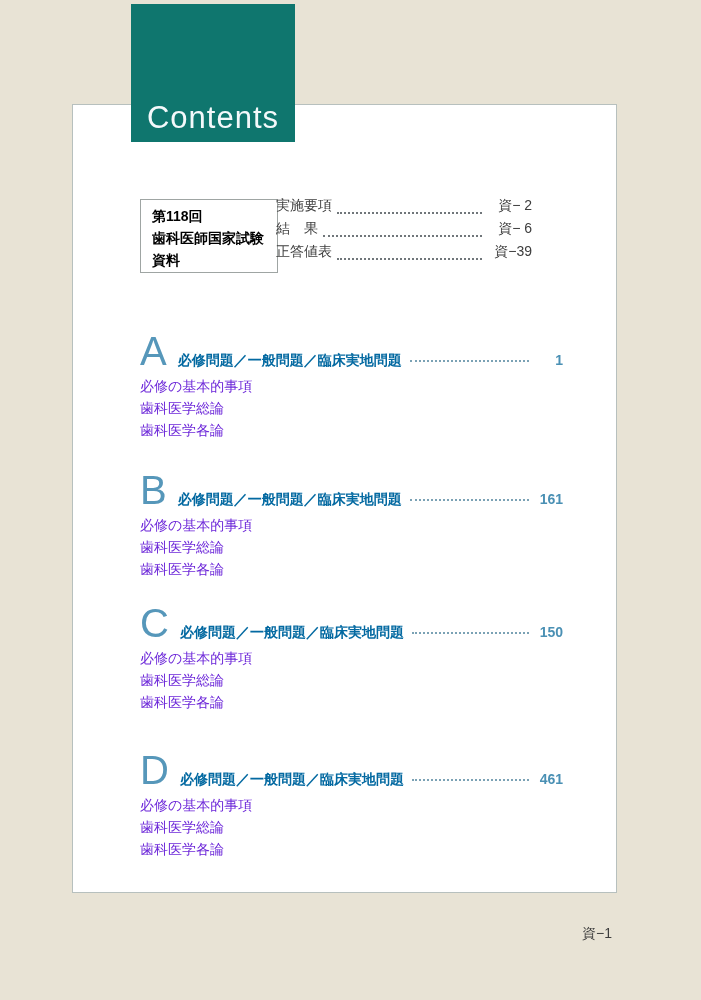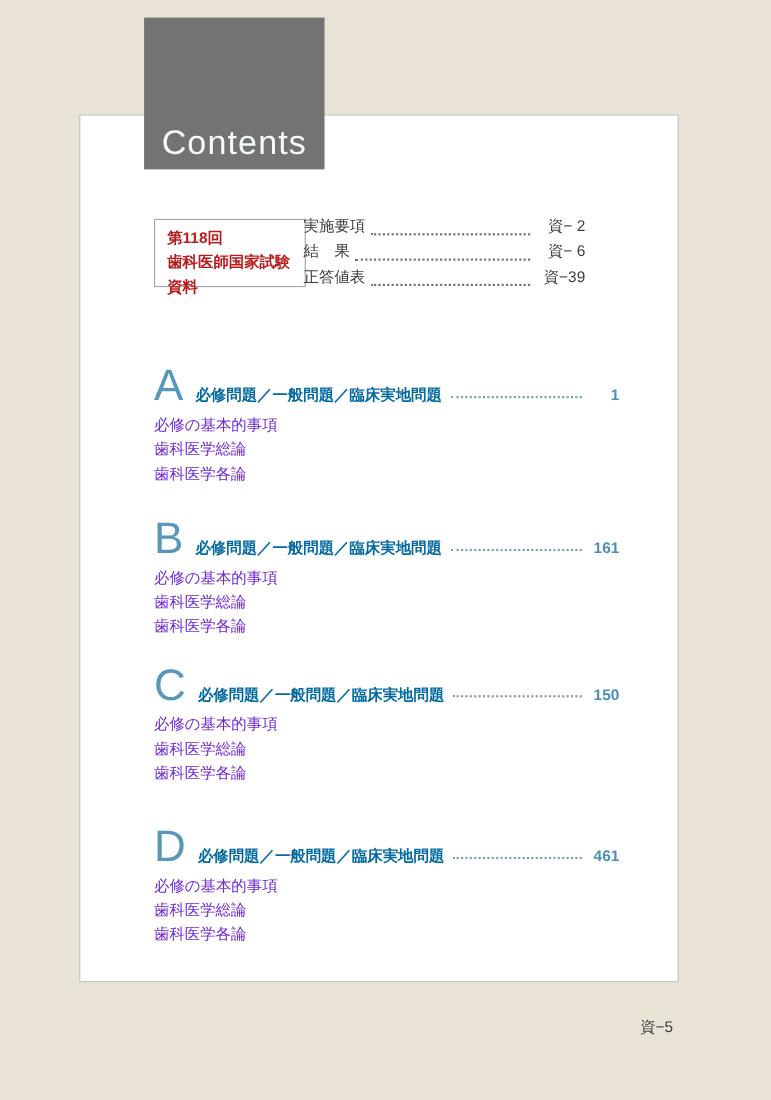--- a/index.html
+++ b/index.html
@@ -10,36 +10,36 @@
     position:relative;overflow:hidden;
   }
   .sheet{
     position:absolute;left:72px;top:104px;
     width:545px;height:789px;
     background:#ffffff;
     border:1px solid #b7c0be;
     box-sizing:border-box;
   }
   .contents-box{
-    position:absolute;left:131px;top:16px;
+    position:absolute;left:131px;top:4px;
     width:164px;height:138px;
-    background:#737373;
+    background:#0f766e;
     display:flex;align-items:flex-end;justify-content:center;
     padding-bottom:9px;box-sizing:border-box;
   }
   .contents-box span{
     color:#f4f9fb;font-size:31px;font-weight:300;letter-spacing:1px;line-height:1;
   }
   .info-box{
     position:absolute;left:140px;top:199px;
-    width:138px;height:62px;
+    width:138px;height:74px;
     border:1px solid #9fa5a3;
     box-sizing:border-box;
     padding:5px 0 0 11px;
-    color:#b91c1c;font-size:14px;line-height:22px;font-weight:bold;
+    color:#000000;font-size:14px;line-height:22px;font-weight:bold;
   }
   .res-list{
     position:absolute;left:276px;top:197px;width:256px;
   }
   .res-row{
     display:flex;align-items:baseline;height:23px;
     font-size:14px;color:#3d3d3d;
   }
   .res-label{white-space:pre;}
   .leader{
@@ -162,15 +162,15 @@
       <span class="sec-leader"></span>
       <span class="sec-page">461</span>
     </div>
     <div class="sec-subs">
       <div>必修の基本的事項</div>
       <div>歯科医学総論</div>
       <div>歯科医学各論</div>
     </div>
   </div>
 
-  <div class="footer-page">資−5</div>
+  <div class="footer-page">資−1</div>
 
 </div>
 
 </body></html>

